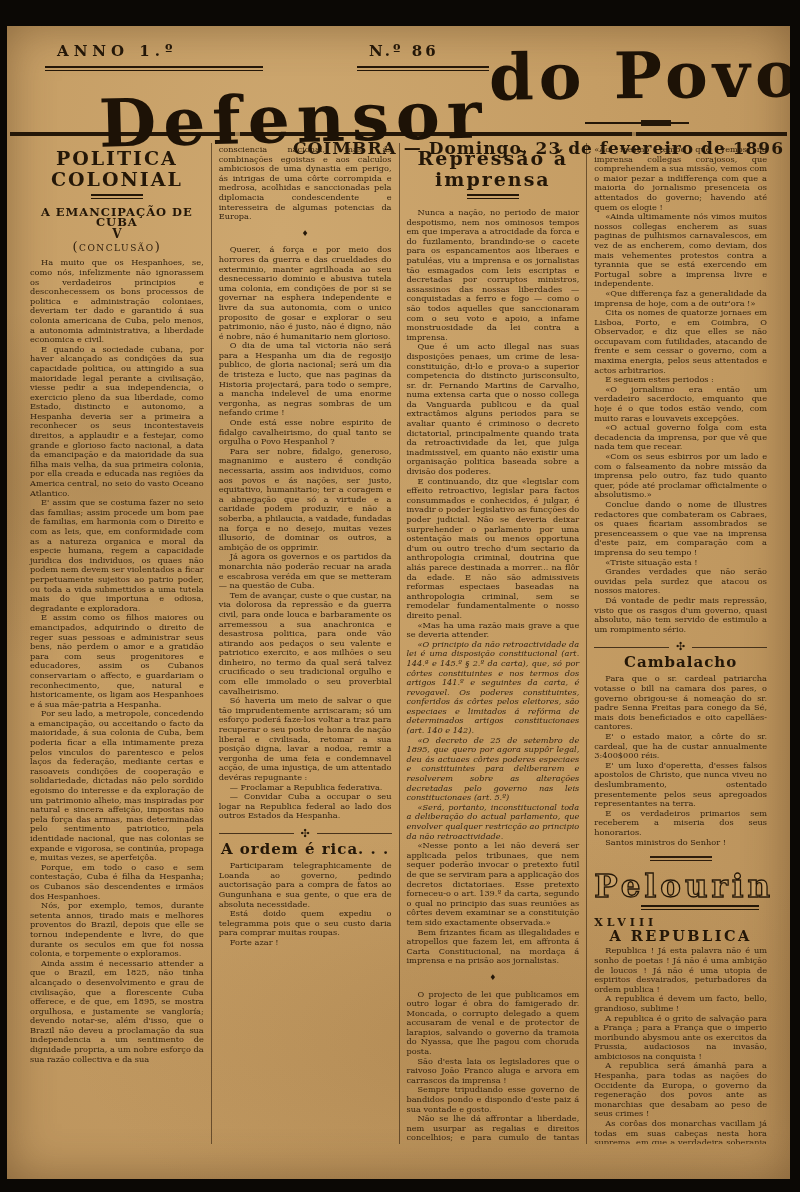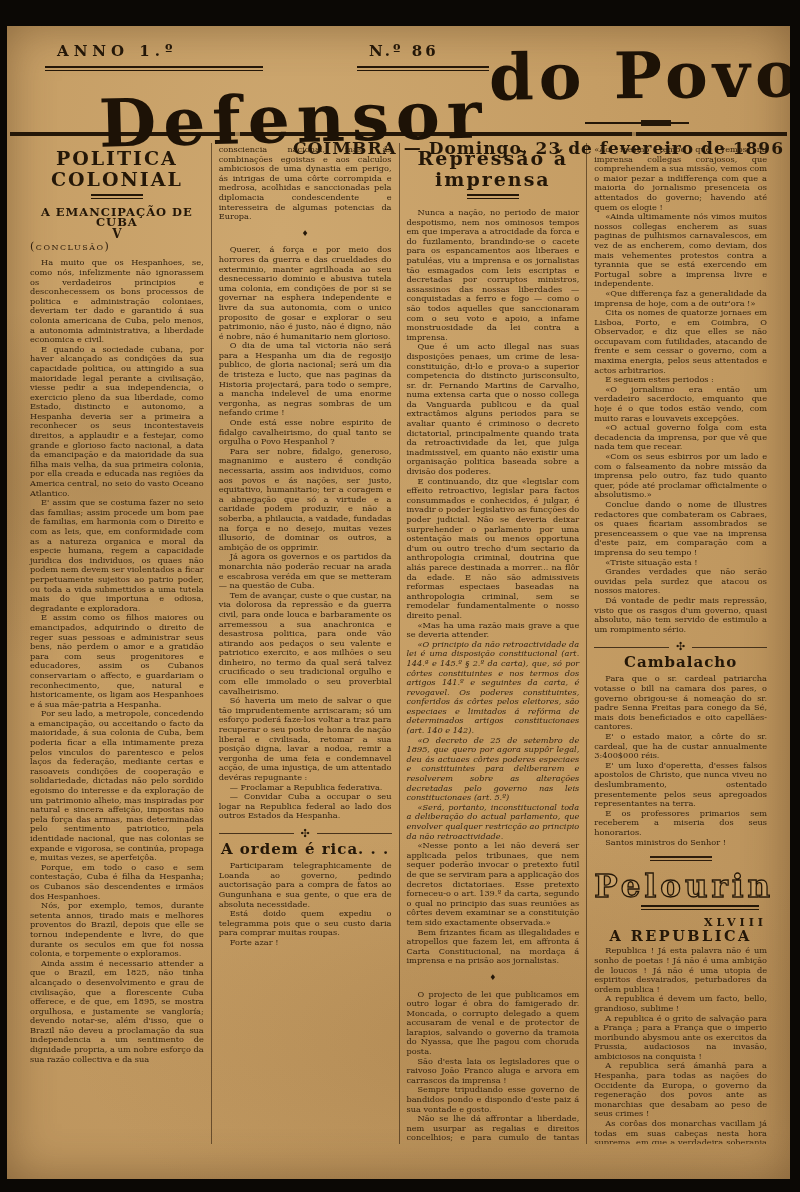--- a/index.html
+++ b/index.html
@@ -45,32 +45,32 @@
   .col + .col{border-left:1px solid rgba(48,30,12,.6);}
   
   .blk{margin:0;}
   .blk-p{text-indent:11px;}
   .blk-pc{text-indent:0;}
   .blk-pi{text-indent:11px;font-style:italic;}
   .blk-kicker{font-size:19px;line-height:21px;font-weight:bold;text-align:center;letter-spacing:2px;color:#241708;margin:3px 0 2px;}
   .blk-krule{width:52px;height:2px;margin:4px auto 9px;border-top:2px solid #241708;border-bottom:1px solid #241708;}
   .blk-h2{font-size:11.5px;font-weight:bold;text-align:center;letter-spacing:1px;margin:4px 0 3px;color:#241708;}
   .blk-subnum{text-align:center;font-weight:bold;font-size:12px;margin:3px 0 2px;color:#241708;}
-  .blk-sc{font-size:11px;letter-spacing:1.5px;margin:1px 0 7px;font-variant:small-caps;color:#2c1c0c;}
+  .blk-sc{text-align:center;font-size:13px;letter-spacing:1.5px;margin:1px 0 7px;font-variant:small-caps;color:#2c1c0c;}
   .blk-orn{text-align:center;font-size:8px;margin:7px 0;color:#241708;text-indent:0;}
   .blk-ornline{display:flex;align-items:center;gap:7px;margin:8px 0 6px;font-size:11px;color:#241708;}
   .blk-ornline:before,.blk-ornline:after{content:"";flex:1;border-top:1px solid rgba(40,25,10,.8);}
   .blk-sech{text-align:center;font-weight:bold;font-size:15px;letter-spacing:1px;margin:4px 0 7px;color:#241708;}
   .blk-sep{width:62px;height:2px;margin:9px auto;border-top:2px solid #2c1c0c;border-bottom:1px solid #2c1c0c;}
   .blk-pelourinho{
     text-align:center;font-size:31px;line-height:33px;font-weight:bold;letter-spacing:4px;
     color:#c8a169;-webkit-text-stroke:1.3px #241708;margin:4px 0 1px;
   }
   .blk-prule{width:118px;height:2px;margin:2px 8px 8px auto;border-top:2px solid #241708;border-bottom:1px solid #241708;}
-  .blk-xnum{text-align:right;font-weight:bold;font-size:11px;letter-spacing:4px;margin:6px 0 3px;color:#241708;}
+  .blk-xnum{text-align:left;font-weight:bold;font-size:11px;letter-spacing:4px;margin:6px 0 3px;color:#241708;}
   .blk-xtitle{text-align:center;font-weight:bold;font-size:14.5px;letter-spacing:2.5px;margin:1px 0 6px;color:#241708;}
 </style>
 </head>
 <body>
 
 <div class="page">
 
   <div class="masthead">
     <div class="anno">ANNO 1.º</div>
     <div class="anno-rule"></div>
@@ -148,21 +148,21 @@
         <div class="blk blk-p">«Com os seus esbirros por um lado e com o falseamento da nobre missão da imprensa pelo outro, faz tudo quanto quer, póde até proclamar officialmente o absolutismo.»</div>
         <div class="blk blk-p">Conclue dando o nome de illustres redactores que combateram os Cabraes, os quaes ficariam assombrados se presenceassem o que vae na imprensa d'este paiz, em comparação com a imprensa do seu tempo !</div>
         <div class="blk blk-p">«Triste situação esta !</div>
         <div class="blk blk-p">Grandes verdades que não serão ouvidas pela surdez que atacou os nossos maiores.</div>
         <div class="blk blk-p">Dá vontade de pedir mais repressão, visto que os rasgos d'um governo, quasi absoluto, não tem servido de estimulo a um rompimento sério.</div>
         <div class="blk blk-ornline">✣</div>
         <div class="blk blk-sech">Cambalacho</div>
         <div class="blk blk-p">Para que o sr. cardeal patriarcha votasse o bill na camara dos pares, o governo obrigou-se á nomeação do sr. padre Senna Freitas para conego da Sé, mais dois beneficiados e oito capellães-cantores.</div>
         <div class="blk blk-p">E' o estado maior, a côrte do sr. cardeal, que ha de custar annualmente 3:400$000 réis.</div>
         <div class="blk blk-p">E' um luxo d'operetta, d'esses falsos apostolos de Christo, que nunca viveu no deslumbramento, ostentado presentemente pelos seus apregoados representantes na terra.</div>
-        <div class="blk blk-p">E os professores primarios sem receberem a miseria dos seus honorarios.</div>
+        <div class="blk blk-p">E os verdadeiros primarios sem receberem a miseria dos seus honorarios.</div>
         <div class="blk blk-p">Santos ministros do Senhor !</div>
         <div class="blk blk-sep"></div>
         <div class="blk blk-pelourinho">Pelourinho</div>
         <div class="blk blk-prule"></div>
         <div class="blk blk-xnum">XLVIII</div>
         <div class="blk blk-xtitle">A REPUBLICA</div>
         <div class="blk blk-p">Republica ! Já esta palavra não é um sonho de poetas ! Já não é uma ambição de loucos ! Já não é uma utopia de espiritos desvairados, peturbadores da ordem publica !</div>
         <div class="blk blk-p">A republica é devem um facto, bello, grandioso, sublime !</div>
         <div class="blk blk-p">A republica é o grito de salvação para a França ; para a França que o imperio moribundo abysmou ante os exercitos da Prussia, audaciosos na invasão, ambiciosos na conquista !</div>
         <div class="blk blk-p">A republica será ámanhã para a Hespanha, para todas as nações do Occidente da Europa, o governo da regeneração dos povos ante as monarchias que desabam ao peso de seus crimes !</div>

